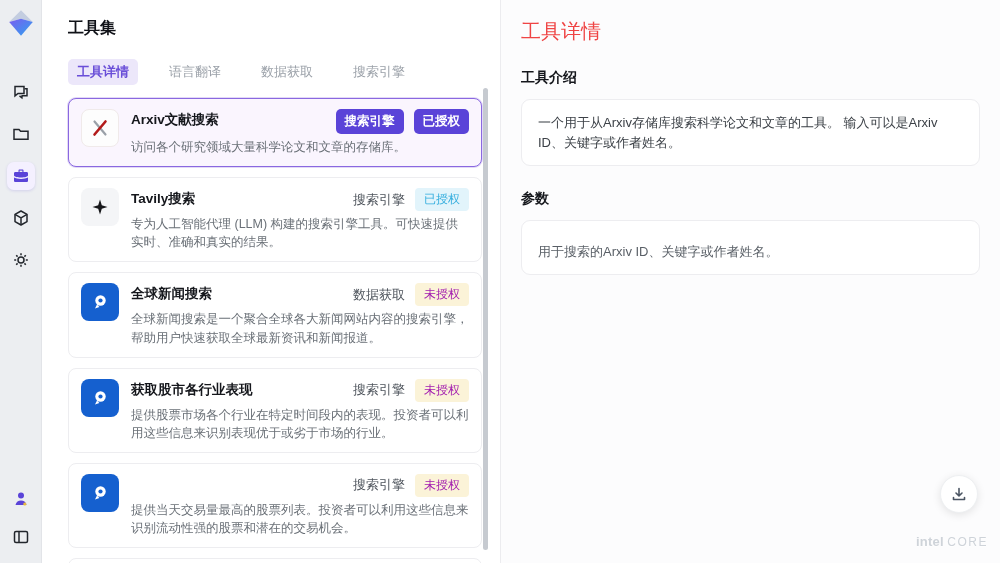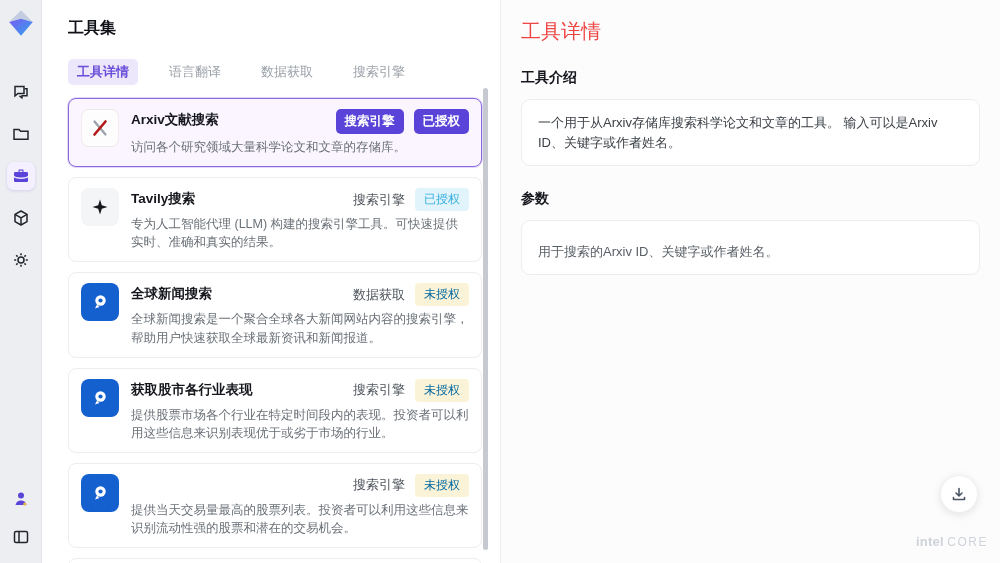--- a/index.html
+++ b/index.html
@@ -33,21 +33,21 @@
   .tool-icon.icon-tavily .ic-tavily { display:block; }
   .tool-icon.icon-blue { background:#1560cf; }
   .tool-icon.icon-blue .ic-blue { display:block; }
   .tool-body { flex:1; min-width:0; }
   .tool-top { display:flex; align-items:flex-start; }
   .t-name { font-size:13.5px; font-weight:bold; color:#15171c; padding-top:2px; }
   .tool-tags { margin-left:auto; display:flex; align-items:center; gap:10px; }
   .t-cat { font-size:13px; color:#4d535b; white-space:nowrap; }
   .t-auth { font-size:12px; padding:3px 9px; border-radius:4px; white-space:nowrap; }
   .t-auth.ok { background:#e2f4fb; color:#35aede; }
-  .t-auth.no { background:#fbf3d8; color:#0369a1; }
+  .t-auth.no { background:#fbf3d8; color:#a21caf; }
   .tool-card.selected .t-cat { background:#5a43d8; color:#fff; font-size:12.5px; padding:4px 9px; border-radius:5px; font-weight:bold; }
   .tool-card.selected .t-auth { background:#5a43d8; color:#fff; font-size:12.5px; padding:4px 9px; border-radius:5px; font-weight:bold; }
   .t-desc { font-size:12.5px; color:#6a7077; line-height:1.45; margin-top:4px; }
   .scrollbar { position:absolute; left:483px; top:88px; width:5px; height:462px; background:#c6cad0; border-radius:3px; }
 
   
   .detail-pane { position:absolute; left:500px; top:0; right:0; bottom:0; background:#fcfcfd; border-left:1px solid #ececef; padding:18px 20px; }
   .detail-title { font-size:20px; font-weight:normal; color:#ef4444; }
   .section-title { font-size:14px; font-weight:bold; color:#15171c; margin-top:24px; }
   .detail-box { background:#fff; border:1px solid #ededf0; border-radius:9px; padding:13px 16px; margin-top:12px; }

